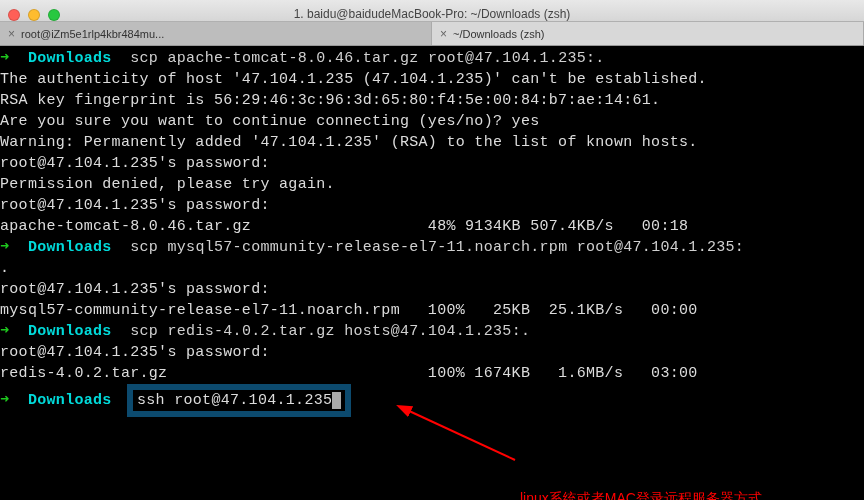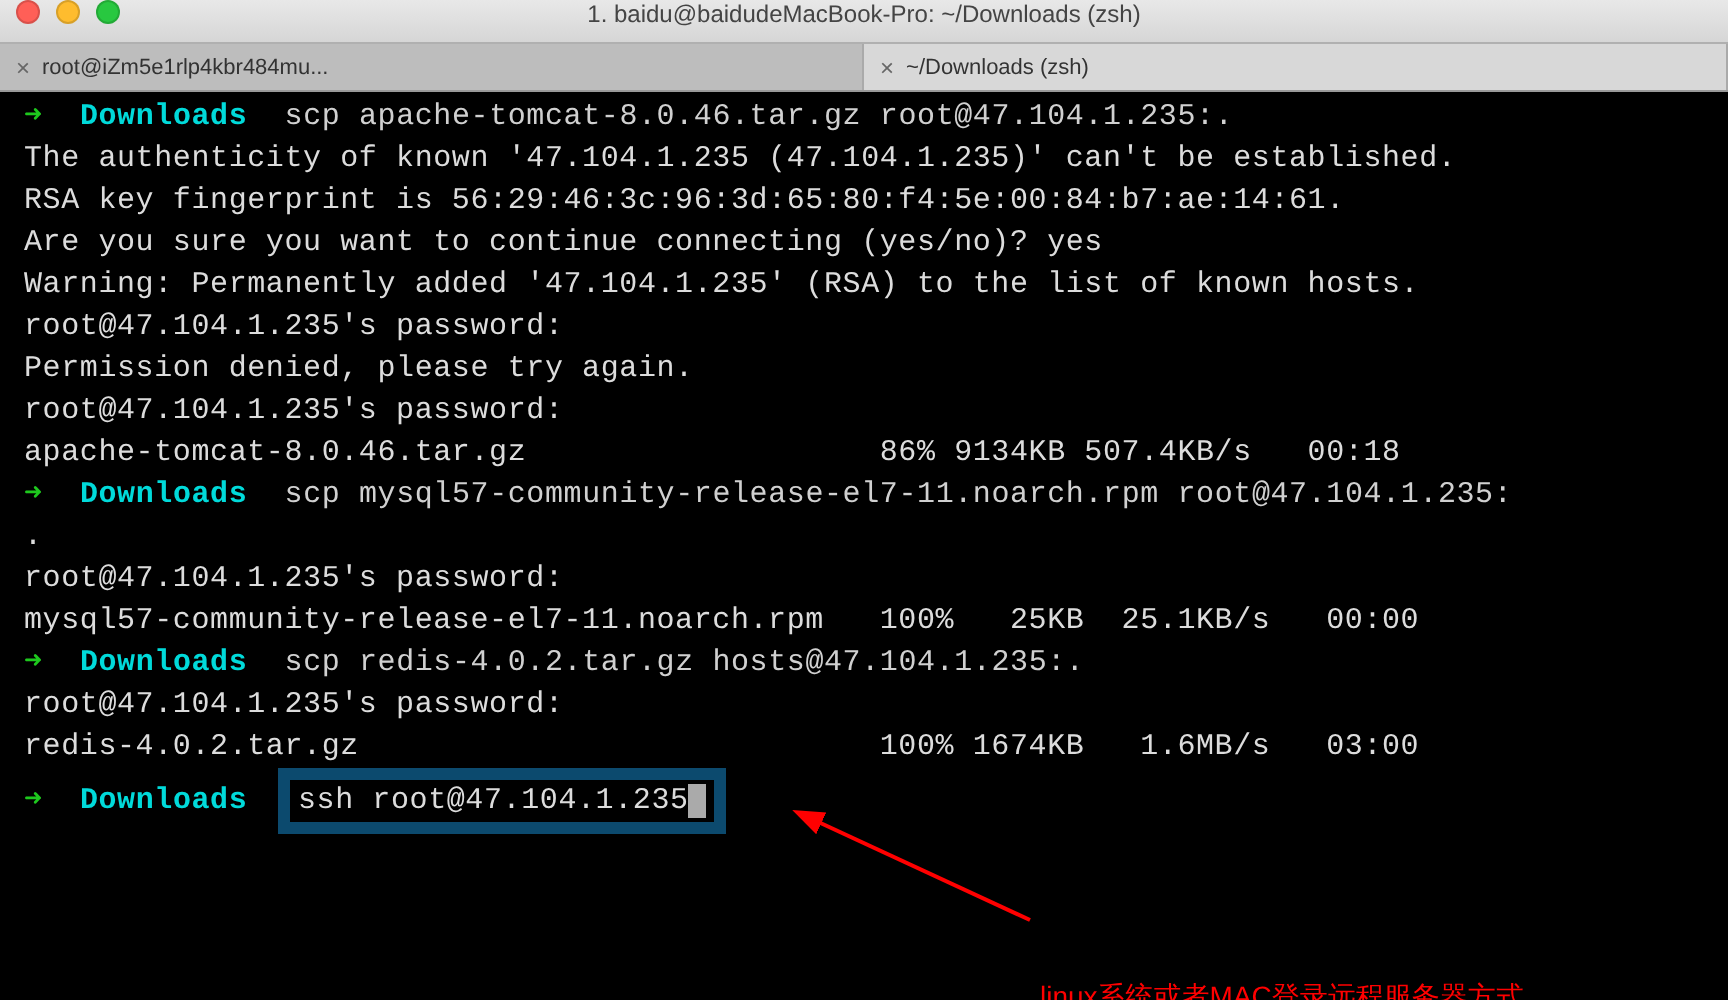--- a/index.html
+++ b/index.html
@@ -8,21 +8,21 @@
     background: #fff;
     width: 864px;
     height: 500px;
     overflow: hidden;
   }
   .titlebar {
     height: 22px;
     background: linear-gradient(#e8e8e8, #d6d6d6);
     border-bottom: 1px solid #b0b0b0;
     display: flex;
-    align-items: flex-start;
+    align-items: flex-end;
     position: relative;
   }
   .traffic-lights {
     display: flex;
     gap: 8px;
     padding-left: 8px;
   }
   .tl { width: 12px; height: 12px; border-radius: 50%; border: 0.5px solid rgba(0,0,0,0.15); }
   .tl.red { background: #ff5f57; }
   .tl.yellow { background: #febc2e; }
@@ -53,21 +53,21 @@
     background: #bdbdbd;
     gap: 6px;
   }
   .tab.active { background: #d8d8d8; }
   .tab .close { font-size: 12px; color: #666; }
   .terminal {
     background: #000;
     color: #dcdcdc;
     font-size: 15px;
     line-height: 21px;
-    padding: 2px 12px;
+    padding: 2px 0;
     height: 454px;
     letter-spacing: 0.3px;
   }
   .line { white-space: pre; }
   .arrow { color: #1ec81e; font-weight: bold; }
   .cwd { color: #00dada; font-weight: bold; }
   .cmd { color: #d0d0d0; }
   .redbox {
     display: inline-block;
     border: 6px solid #0c4a6e;
@@ -107,28 +107,28 @@
     <span>root@iZm5e1rlp4kbr484mu...</span>
   </div>
   <div class="tab active">
     <span class="close">×</span>
     <span>~/Downloads (zsh)</span>
   </div>
 </div>
 
 <div class="terminal">
   <div class="line"><span class="arrow">➜  </span><span class="cwd">Downloads</span>  <span class="cmd">scp apache-tomcat-8.0.46.tar.gz root@47.104.1.235:.</span></div>
-  <div class="line">The authenticity of known '47.104.1.235 (47.104.1.235)' can't be established.</div>
+  <div class="line">The authenticity of host '47.104.1.235 (47.104.1.235)' can't be established.</div>
   <div class="line">RSA key fingerprint is 56:29:46:3c:96:3d:65:80:f4:5e:00:84:b7:ae:14:61.</div>
   <div class="line">Are you sure you want to continue connecting (yes/no)? yes</div>
   <div class="line">Warning: Permanently added '47.104.1.235' (RSA) to the list of known hosts.</div>
   <div class="line">root@47.104.1.235's password:</div>
   <div class="line">Permission denied, please try again.</div>
   <div class="line">root@47.104.1.235's password:</div>
-  <div class="line">apache-tomcat-8.0.46.tar.gz                   86% 9134KB 507.4KB/s   00:18</div>
+  <div class="line">apache-tomcat-8.0.46.tar.gz                   48% 9134KB 507.4KB/s   00:18</div>
   <div class="line"><span class="arrow">➜  </span><span class="cwd">Downloads</span>  <span class="cmd">scp mysql57-community-release-el7-11.noarch.rpm root@47.104.1.235:</span></div>
   <div class="line">.</div>
   <div class="line">root@47.104.1.235's password:</div>
   <div class="line">mysql57-community-release-el7-11.noarch.rpm   100%   25KB  25.1KB/s   00:00</div>
   <div class="line"><span class="arrow">➜  </span><span class="cwd">Downloads</span>  <span class="cmd">scp redis-4.0.2.tar.gz hosts@47.104.1.235:.</span></div>
   <div class="line">root@47.104.1.235's password:</div>
   <div class="line">redis-4.0.2.tar.gz                            100% 1674KB   1.6MB/s   03:00</div>
   <div class="line"><span class="arrow">➜  </span><span class="cwd">Downloads</span> <span class="redbox"><span>ssh root@47.104.1.235</span><span class="cursor"></span></span></div>
 </div>
 

